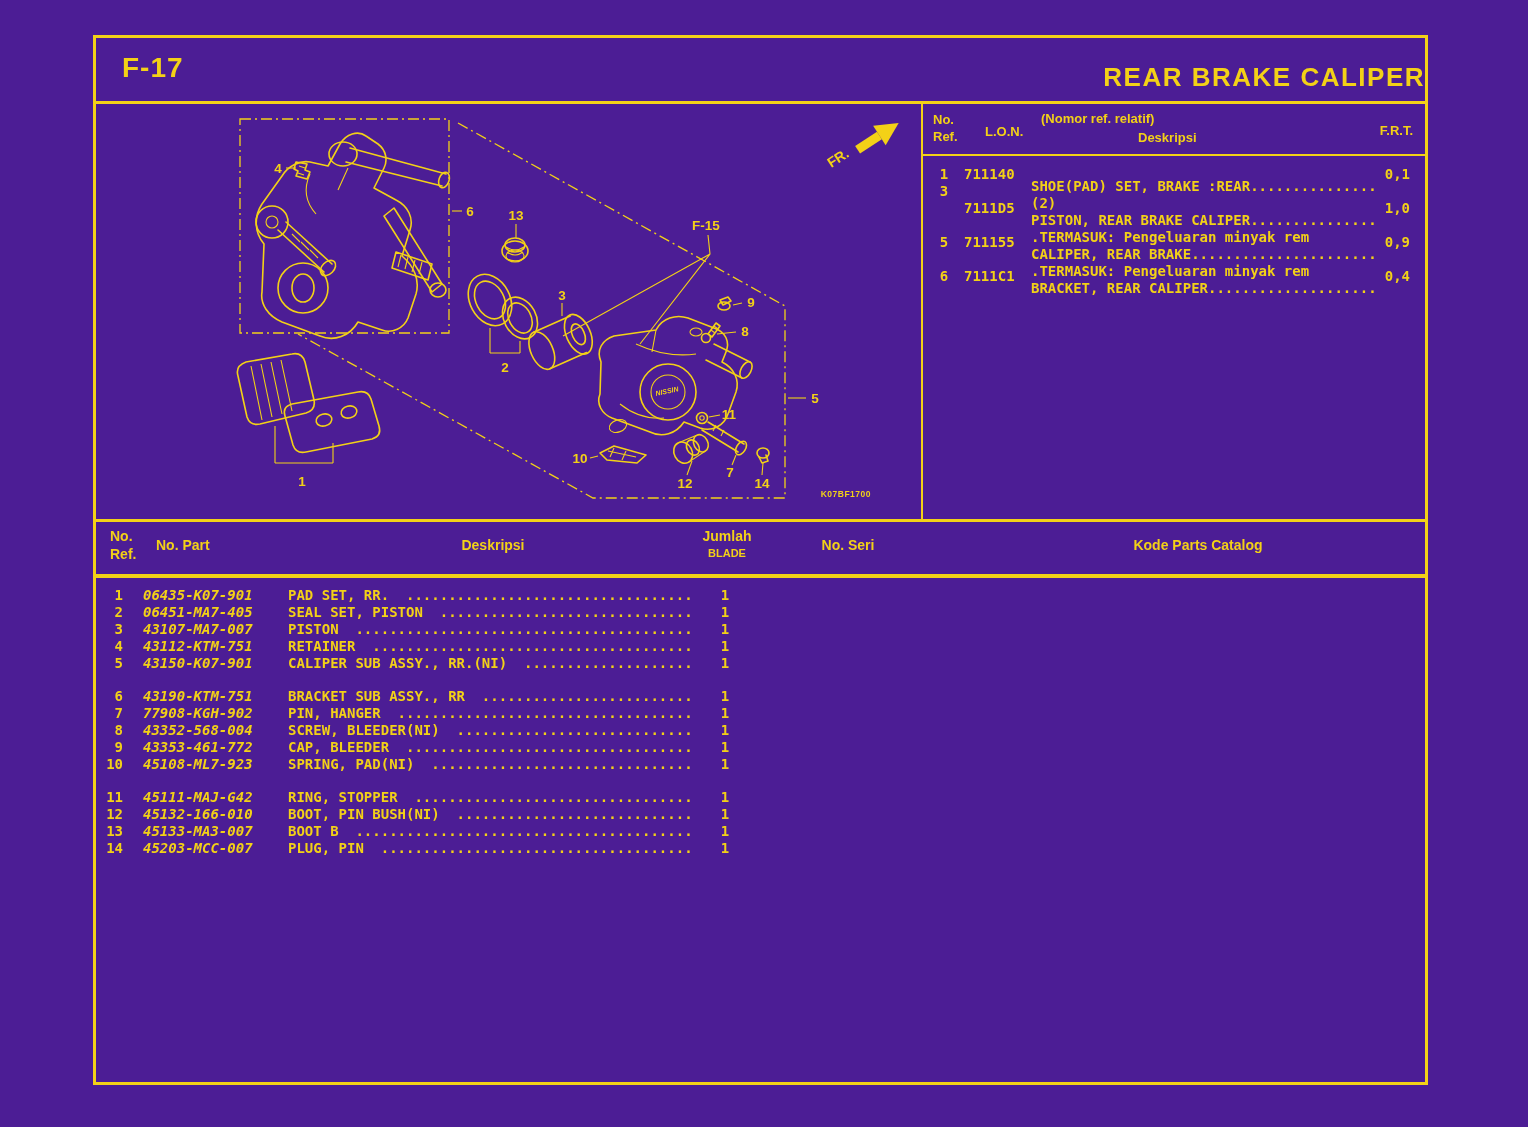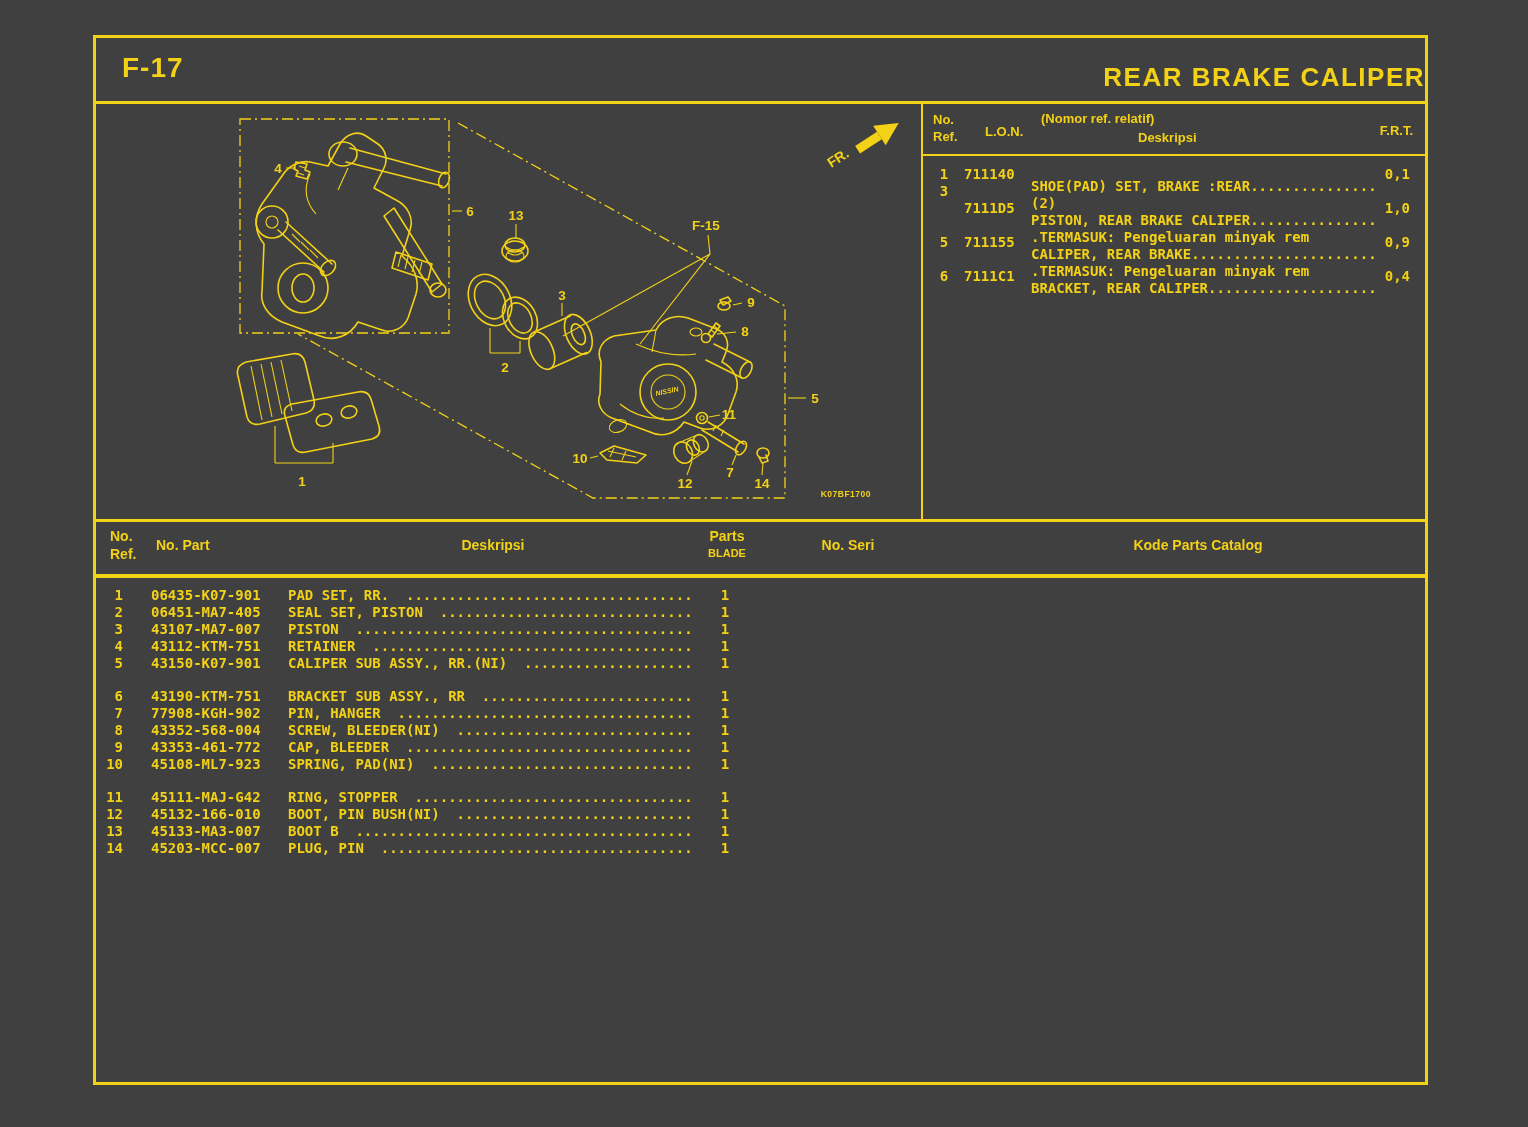--- a/index.html
+++ b/index.html
@@ -1,16 +1,16 @@
 <!DOCTYPE html>
 <html><head>
 <meta charset="utf-8">
 <style>
   html,body{margin:0;padding:0;background:#262858;}
-  .screen{position:relative;width:1528px;height:1127px;background:#404040;overflow:hidden;
+  .screen{position:relative;width:1528px;height:1127px;background:#4c1d95;overflow:hidden;
           font-family:"Liberation Sans",sans-serif;color:#f3d117;}
   .frame{position:absolute;left:93px;top:35px;width:1329px;height:1044px;border:3px solid #f3d117;}
   
   .hdr{position:relative;height:63px;border-bottom:3px solid #f3d117;}
   .hdr .code{position:absolute;left:26px;top:14px;font-size:28px;font-weight:bold;letter-spacing:1px;}
   .hdr .title{position:absolute;left:0;right:0;top:24px;text-align:right;font-size:26px;font-weight:bold;letter-spacing:1.5px;}
   
   .main{position:relative;height:415px;border-bottom:3px solid #f3d117;display:flex;}
   .diag{position:relative;width:825px;height:415px;}
   .rpanel{position:relative;flex:1;border-left:2px solid #f3d117;font-size:13px;}
@@ -32,21 +32,21 @@
   .ph-part{position:absolute;left:60px;width:130px;top:15px;}
   .ph-desk{position:absolute;left:297px;width:200px;top:15px;text-align:center;}
   .ph-jumlah{position:absolute;left:581px;width:100px;top:6px;text-align:center;line-height:17px;}
   .ph-jumlah .sub{font-size:11px;}
   .ph-seri{position:absolute;left:702px;width:100px;top:15px;text-align:center;}
   .ph-kode{position:absolute;left:1002px;width:200px;top:15px;text-align:center;}
   .pbody{position:relative;padding-top:9px;font-family:"DejaVu Sans Mono",monospace;font-size:14px;font-weight:bold;}
   .p-row{position:relative;height:17px;white-space:pre;}
   .p-row.gap{margin-top:16px;}
   .p-ref{position:absolute;left:0;width:27px;text-align:right;}
-  .p-part{position:absolute;left:55px;}
+  .p-part{position:absolute;left:47px;font-style:italic;}
   .p-desc{position:absolute;left:192px;}
   .p-qty{position:absolute;left:617px;width:24px;text-align:center;}
   
   svg text{font-family:"Liberation Sans",sans-serif;font-weight:bold;fill:#f3d117;}
   .ln{stroke:#f3d117;stroke-width:1.6;fill:none;stroke-linejoin:round;stroke-linecap:round;}
   .thin{stroke:#f3d117;stroke-width:1.1;fill:none;}
   .dd{stroke:#f3d117;stroke-width:1.3;fill:none;stroke-dasharray:11 4 2 4;}
   .fillY{fill:#f3d117;stroke:none;}
 </style>
 </head>
@@ -242,21 +242,21 @@
     </div>
 
     <div class="phead">
       <div class="ph-no">
         <div>No.</div>
         <div>Ref.</div>
       </div>
       <div class="ph-part">No. Part</div>
       <div class="ph-desk">Deskripsi</div>
       <div class="ph-jumlah">
-        <div>Parts</div>
+        <div>Jumlah</div>
         <div class="sub">BLADE</div>
       </div>
       <div class="ph-seri">No. Seri</div>
       <div class="ph-kode">Kode Parts Catalog</div>
     </div>
     <div class="pbody">
         <div class="p-row"><span class="p-ref">1</span><span class="p-part">06435-K07-901</span><span class="p-desc">PAD SET, RR.  ..................................</span><span class="p-qty">1</span></div>
         <div class="p-row"><span class="p-ref">2</span><span class="p-part">06451-MA7-405</span><span class="p-desc">SEAL SET, PISTON  ..............................</span><span class="p-qty">1</span></div>
         <div class="p-row"><span class="p-ref">3</span><span class="p-part">43107-MA7-007</span><span class="p-desc">PISTON  ........................................</span><span class="p-qty">1</span></div>
         <div class="p-row"><span class="p-ref">4</span><span class="p-part">43112-KTM-751</span><span class="p-desc">RETAINER  ......................................</span><span class="p-qty">1</span></div>

